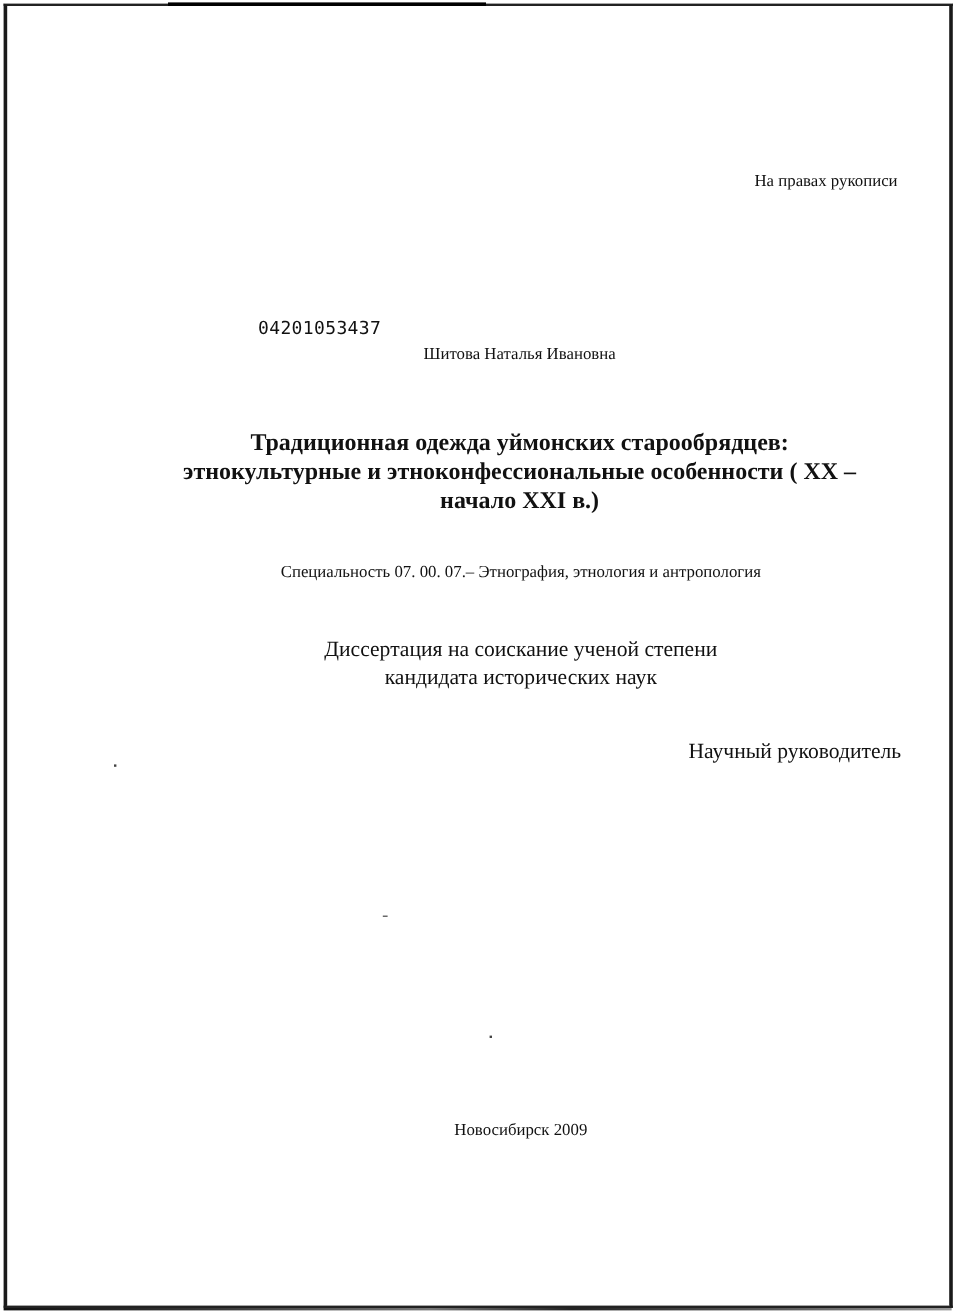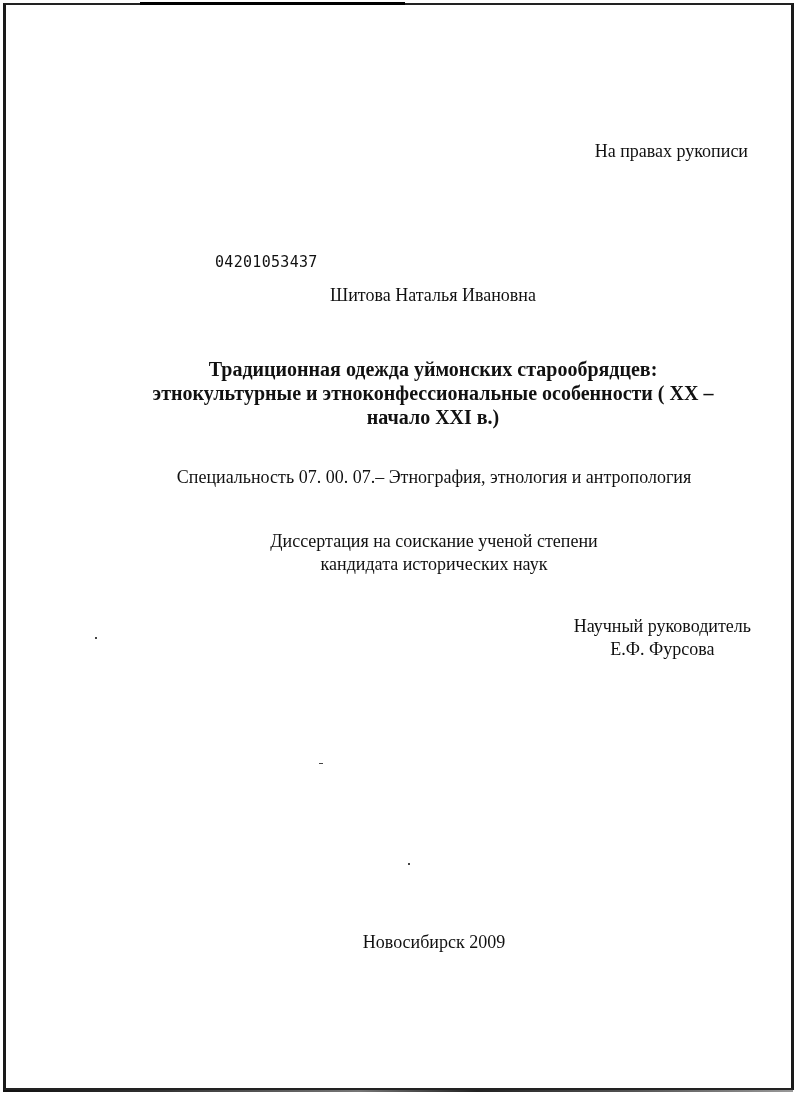--- a/index.html
+++ b/index.html
@@ -39,31 +39,31 @@
       position: absolute;
       left: 3px;
       bottom: 1px;
       width: 790px;
       height: 2px;
       background: linear-gradient(90deg, #111 0%, #333 20%, #777 45%, #222 60%, #555 80%, #999 100%);
     }
     .text {
       position: absolute;
       white-space: nowrap;
-      font-size: 18px;
+      font-size: 14px;
       line-height: 23px;
     }
     .right-note {
       right: 51px;
       top: 140px;
       text-align: right;
     }
     .code {
       left: 215px;
-      top: 253px;
+      top: 264px;
       font-family: "DejaVu Sans Mono", "Liberation Mono", monospace;
       font-size: 15px;
       letter-spacing: 0.3px;
       line-height: 18px;
     }
     .author {
       left: 0;
       width: 866px;
       top: 284px;
       text-align: center;
@@ -136,20 +136,19 @@
 
 <div class="text specialty">Специальность 07. 00. 07.– Этнография, этнология и антропология</div>
 
 <div class="dissertation">
   <div>Диссертация на соискание ученой степени</div>
   <div>кандидата исторических наук</div>
 </div>
 
 <div class="supervisor">
   <div>Научный руководитель</div>
-  <div>Е.Ф. Фурсова</div>
 </div>
 
 <div class="text city-year">Новосибирск 2009</div>
 
 <div class="speck" style="left:95px;top:637px;width:2px;height:2px;"></div>
 <div class="speck" style="left:319px;top:763px;width:4px;height:1px;"></div>
 <div class="speck" style="left:408px;top:863px;width:2px;height:2px;"></div>
 
 </body></html>

